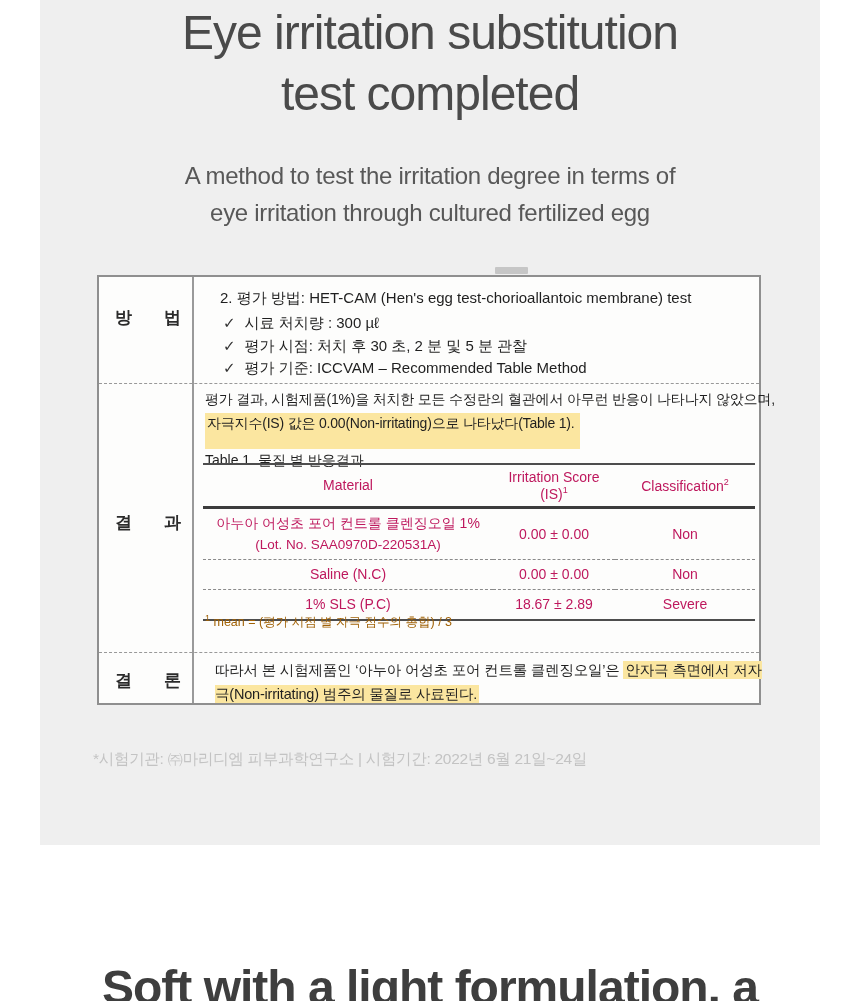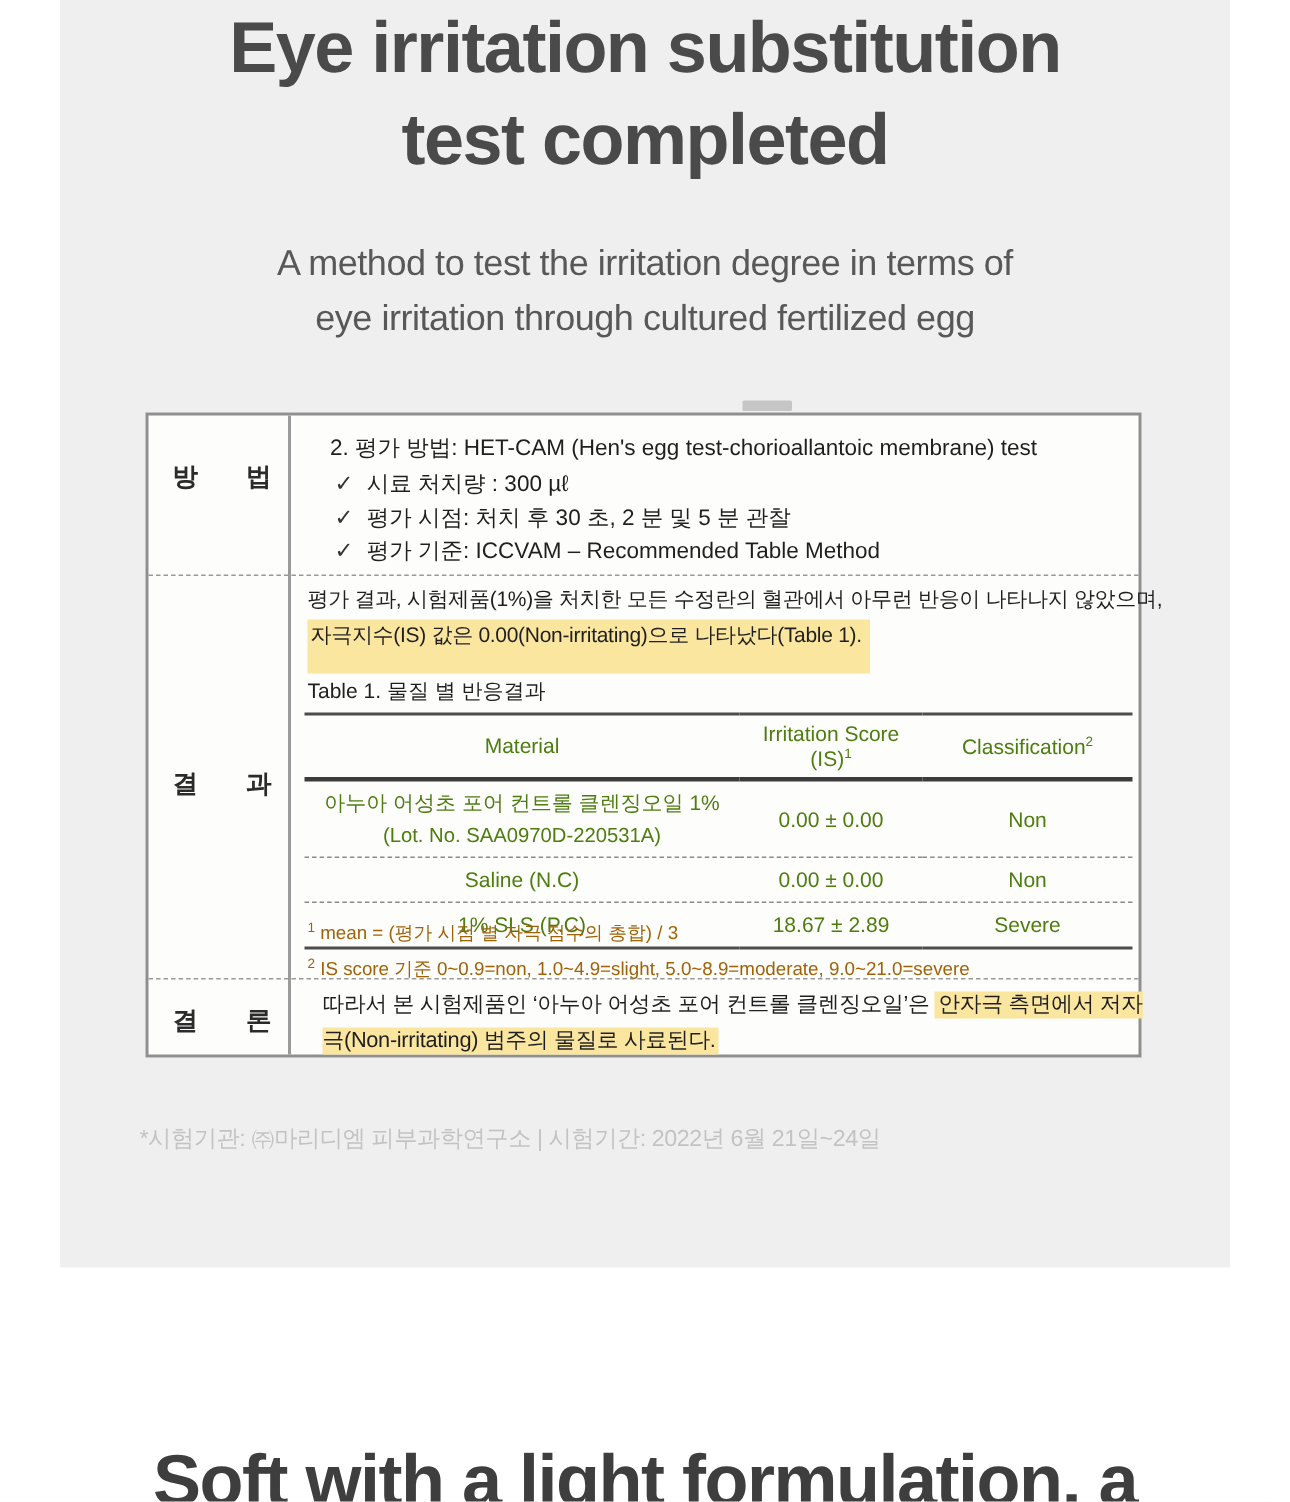--- a/index.html
+++ b/index.html
@@ -6,21 +6,21 @@
     --panel-bg:#efefef; --highlight:#fbe6a0; --title:#4a4a4a;
     --subtitle:#585858; --caption:#c3c3c3; --heading2:#3e3e3e;
   }
   *{margin:0;padding:0;box-sizing:border-box;}
   html,body{width:860px;height:1001px;background:#ffffff;overflow:hidden;
     font-family:"Liberation Sans","DejaVu Sans",sans-serif;}
   .page{position:relative;width:860px;height:1001px;background:#fff;}
   .panel{position:absolute;left:40px;top:0;width:780px;height:845px;background:var(--panel-bg);}
 
   .hero-title{position:absolute;left:0;top:2px;width:860px;text-align:center;
-    font-size:48px;line-height:61px;font-weight:bold;color:var(--title);letter-spacing:-1px;}
+    font-size:48px;line-height:61px;font-weight:normal;color:var(--title);letter-spacing:-1px;}
   .hero-sub{position:absolute;left:0;top:157px;width:860px;text-align:center;
     font-size:24px;line-height:37px;color:var(--subtitle);letter-spacing:-0.3px;}
 
   .artifact{position:absolute;left:495px;top:267px;width:33px;height:7px;
     background:#c6c6c6;border-radius:1px;}
 
   .doc{position:absolute;left:97px;top:275px;width:664px;height:430px;
     background:#fdfdfc;border:2px solid #8f8f8f;color:#1f1f1f;}
   .doc .vdiv{position:absolute;left:93px;top:0;bottom:0;width:0;border-left:2px solid #9a9a9a;}
   .doc .hdiv{position:absolute;left:0;right:0;height:0;border-top:1px dashed #999;}
@@ -34,22 +34,22 @@
   .m-checks{position:absolute;left:124px;top:35px;font-size:15px;line-height:22.5px;}
   .m-checks .chk{white-space:nowrap;}
   .check-ic{display:inline-block;margin-right:9px;color:#333;}
 
   .r-para{position:absolute;left:106px;top:114px;width:552px;font-size:14px;letter-spacing:-0.2px;}
   .r-para .l1{white-space:nowrap;}
   .r-para .l2{display:inline-block;margin-top:4px;padding:2px 5px 16px 2px;
     background:var(--highlight);white-space:nowrap;}
   .r-caption{position:absolute;left:106px;top:175px;font-size:14px;}
 
-  table.res{position:absolute;left:104px;top:198px;width:552px;border-collapse:collapse;
-    table-layout:fixed;font-size:14px;color:#4d7c0f;}
+  table.res{position:absolute;left:104px;top:186px;width:552px;border-collapse:collapse;
+    table-layout:fixed;font-size:14px;color:#be185d;}
   table.res th,table.res td{text-align:center;font-weight:normal;padding:4px 2px;}
   table.res thead tr{border-top:2px solid #4d4d4d;border-bottom:3px solid #3c3c3c;}
   table.res tbody tr{border-bottom:1px dashed #8a8a8a;}
   table.res tbody tr:last-child{border-bottom:2px solid #4d4d4d;}
   .mat2{font-size:13.5px;}
   td.mat{line-height:21px;}
   sup{font-size:9px;}
 
   .r-foot{position:absolute;left:106px;top:331px;font-size:12.5px;line-height:20px;color:#a16207;white-space:nowrap;}
 
@@ -143,21 +143,20 @@
         <tr>
           <td class="mat">1% SLS (P.C)</td>
           <td>18.67 ± 2.89</td>
           <td>Severe</td>
         </tr>
       </tbody>
     </table>
 
     <div class="r-foot">
       <div><sup>1</sup> <span>mean = (평가 시점 별 자극 점수의 총합) / 3</span></div>
-      <div><sup>2</sup> <span>IS score 기준 0~0.9=non, 1.0~4.9=slight, 5.0~8.9=moderate, 9.0~21.0=severe</span></div>
     </div>
 
     <div class="row-label lab-concl">
       <span>결</span>
       <span>론</span>
     </div>
     <div class="c-text">
       <span>따라서 본 시험제품인 ‘아누아 어성초 포어 컨트롤 클렌징오일’은 </span><span class="hl">안자극 측면에서 저자극(Non-irritating) 범주의 물질로 사료된다.</span>
     </div>
   </div>

